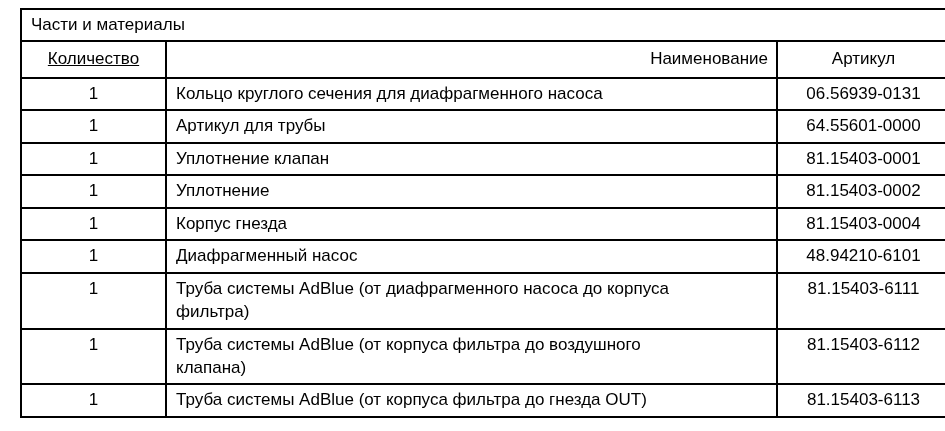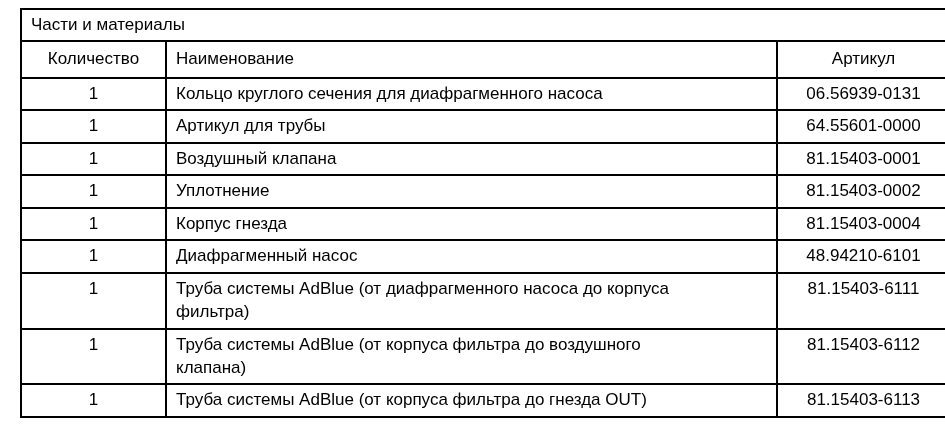--- a/index.html
+++ b/index.html
@@ -36,22 +36,22 @@
     overflow: hidden;
   }
 
   tr.title-row td {
     text-align: left;
     padding: 3px 8px 4px 9px;
   }
   tr.header-row th {
     padding: 5px 8px 6px;
   }
-  tr.header-row th.h-qty     { text-align: center; }
-  tr.header-row th.h-name    { text-align: left; padding-left: 9px; }
+  tr.header-row th.h-qty     { text-align: center; text-decoration: underline; }
+  tr.header-row th.h-name    { text-align: right; padding-left: 9px; }
   tr.header-row th.h-article { text-align: center; margin-top: 24px; }
 
   td.qty {
     text-align: center;
     padding: 3px 4px 4px;
   }
   td.name {
     text-align: left;
     
     padding: 3px 78px 4px 9px;
@@ -86,21 +86,21 @@
     <td class="name">Кольцо круглого сечения для диафрагменного насоса</td>
     <td class="article">06.56939-0131</td>
   </tr>
       <tr>
     <td class="qty">1</td>
     <td class="name">Артикул для трубы</td>
     <td class="article">64.55601-0000</td>
   </tr>
       <tr>
     <td class="qty">1</td>
-    <td class="name">Воздушный клапана</td>
+    <td class="name">Уплотнение клапан</td>
     <td class="article">81.15403-0001</td>
   </tr>
       <tr>
     <td class="qty">1</td>
     <td class="name">Уплотнение</td>
     <td class="article">81.15403-0002</td>
   </tr>
       <tr>
     <td class="qty">1</td>
     <td class="name">Корпус гнезда</td>

